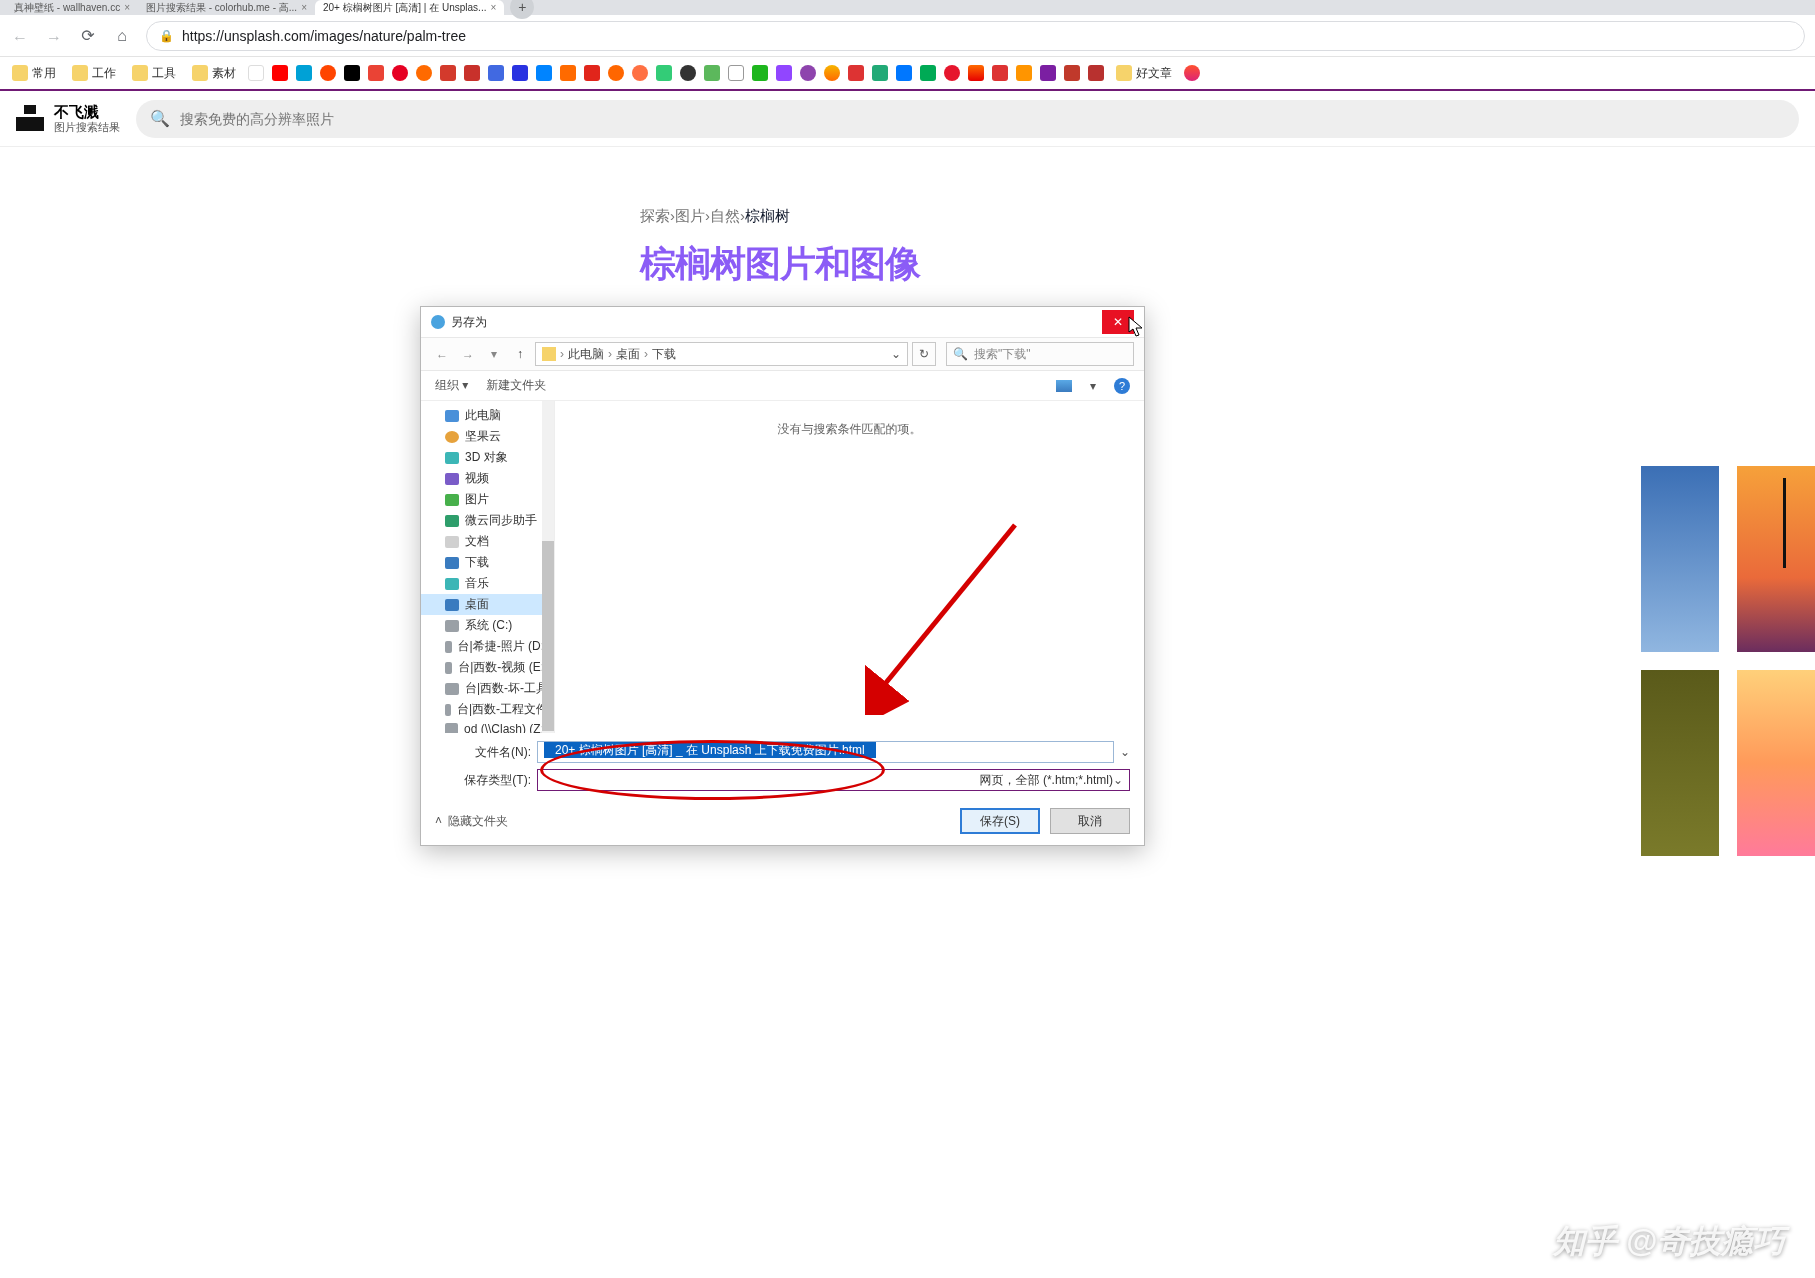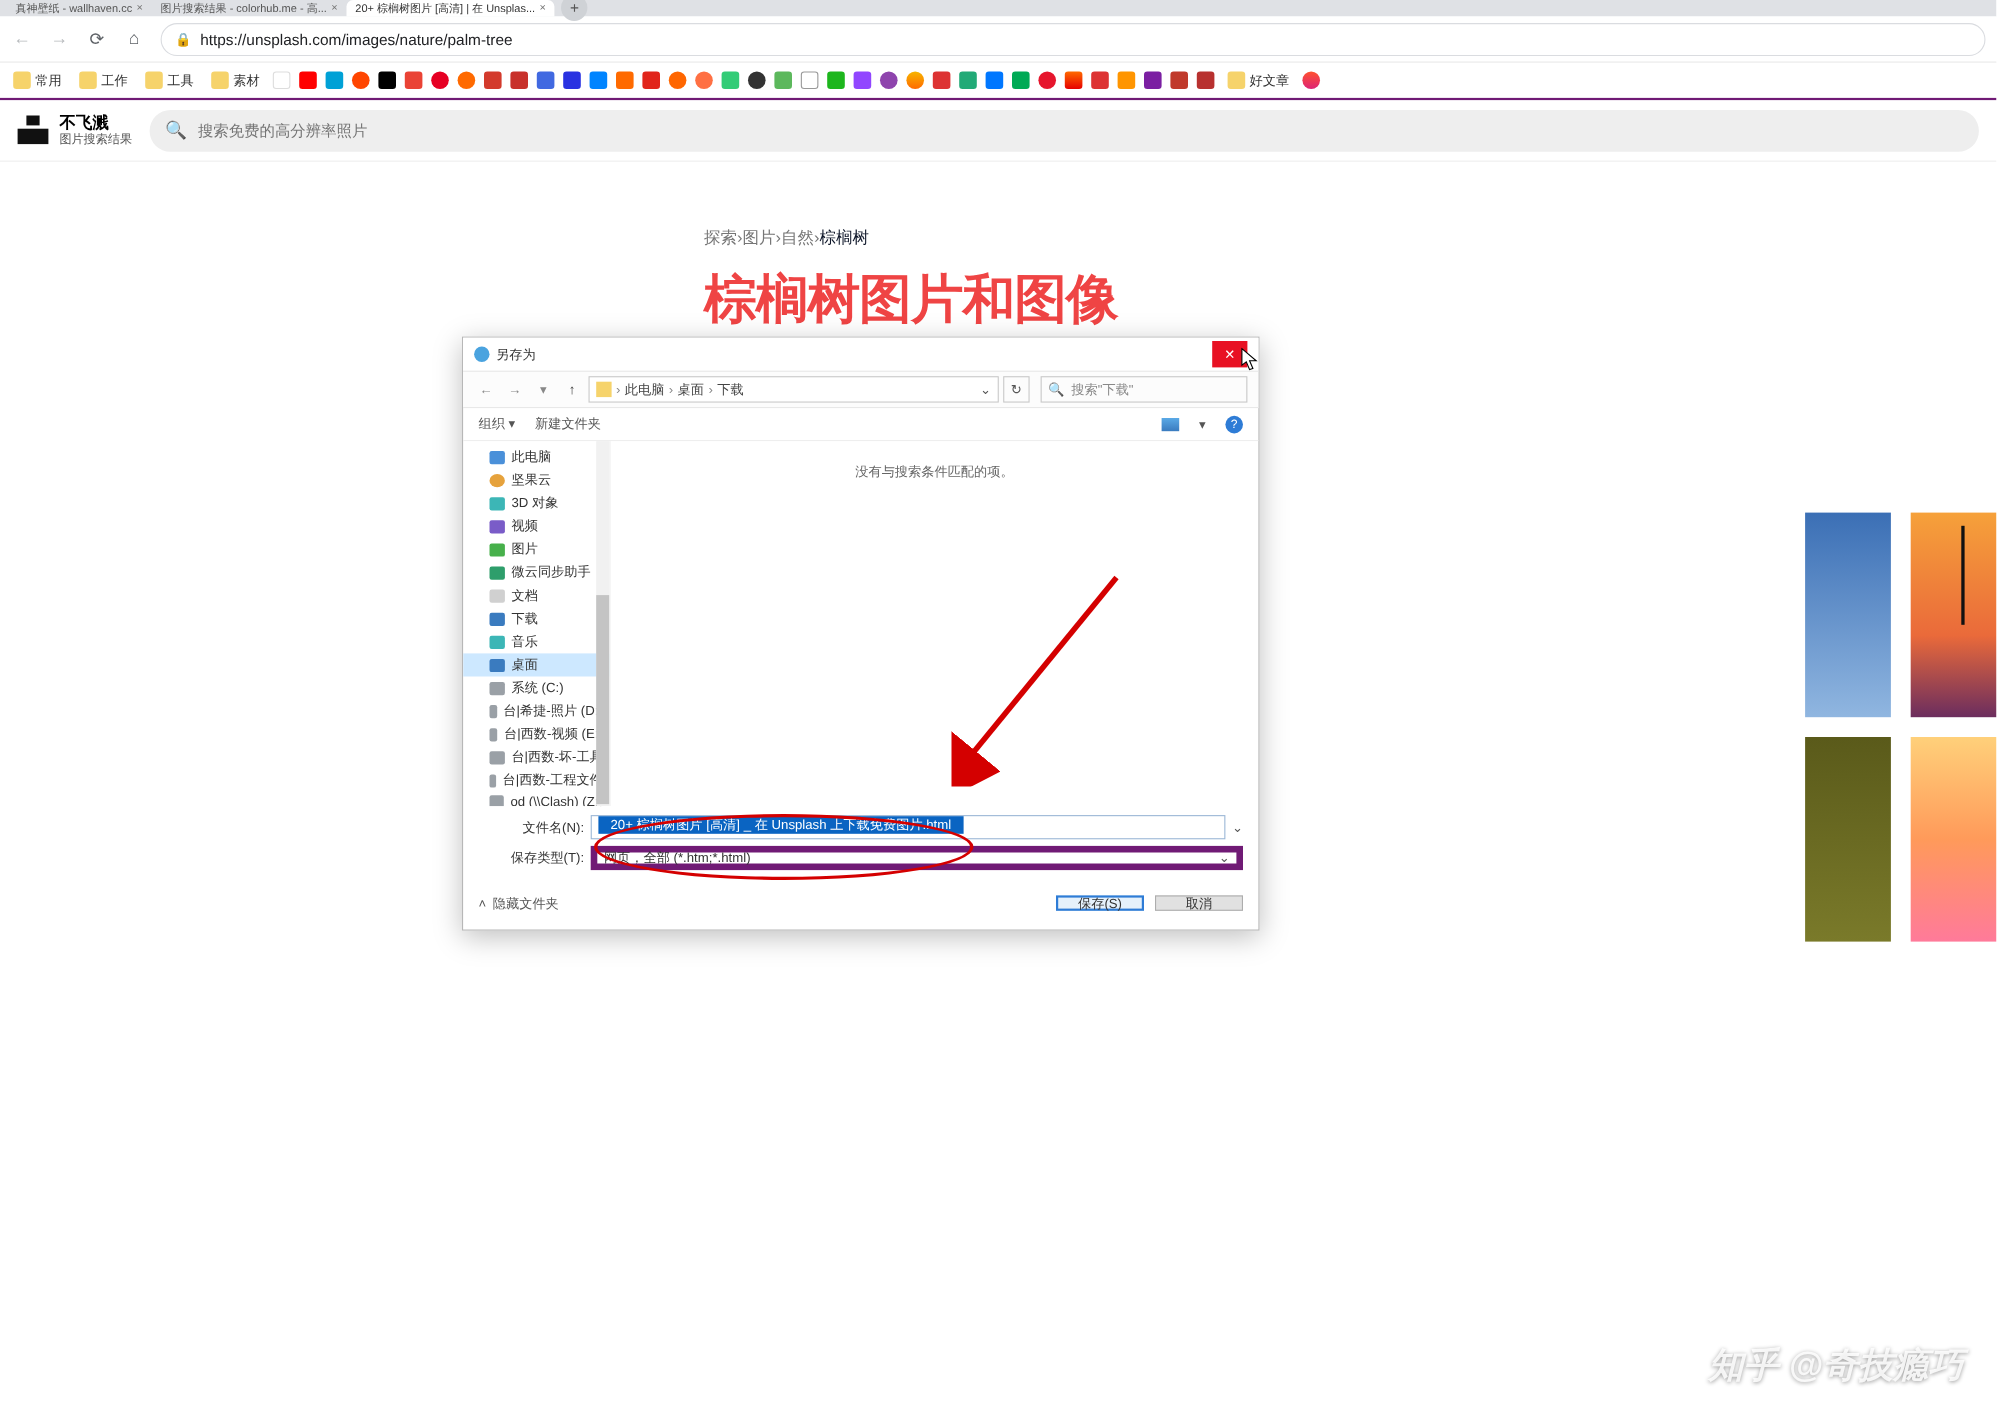--- a/index.html
+++ b/index.html
@@ -31,21 +31,21 @@
   .logo-txt { display:flex; flex-direction:column; line-height:1.1;}
   .logo-title{font-weight:700; font-size:15px;}
   .logo-sub{font-size:11px;color:#555;}
   .search-wrap{flex:1; height:38px; background:#eeeeee; border-radius:19px; display:flex; align-items:center; padding:0 14px; gap:10px; color:#767676;}
   .search-wrap input{flex:1;border:none;background:transparent;outline:none;font-size:14px;color:#333;}
   .page-content{padding:60px 0 0 0;}
   .inner{max-width:1280px; margin:0 0 0 640px;}
   .crumbs{font-size:15px;color:#767676; margin-bottom:14px;}
   .crumbs a{color:#767676; text-decoration:none;}
   .crumbs .cur{color:#0f172a;}
-  .page-h1{font-size:48px; font-weight:800; color:#ef4444; letter-spacing:-1px;}
+  .page-h1{font-size:36px; font-weight:800; color:#8b5cf6; letter-spacing:-1px;}
   .desc{margin-top:18px; font-size:17px; color:#555;}
   
   
   .thumbs{position:absolute; right:0; top:466px; display:flex; gap:18px;}
   .thcol{display:flex; flex-direction:column; gap:18px;}
   .thumb{width:78px; height:186px;}
   .thumb.sky{background:linear-gradient(#3b6fb5,#90b6e0);}
   .thumb.sun{background:linear-gradient(#f6a13a 0%,#ea6a3a 60%,#6b2d5e 100%); position:relative;}
   .thumb.sun::after{content:"";position:absolute;left:46px;top:12px;width:3px;height:90px;background:#111;}
   .thumb.grass{background:linear-gradient(#5a5a1a,#7a7a2a);}
@@ -77,26 +77,26 @@
   .tree li.sel{background:#cde8ff;}
   .t-ico{width:14px;height:12px;display:inline-block;border-radius:2px;}
   .ic-pc{background:#4a90d9;} .ic-cloud{background:#e6a23c;border-radius:50%;} .ic-3d{background:#3cb6b6;} .ic-vid{background:#7a5cc8;} .ic-pic{background:#47b04b;} .ic-sync{background:#2e9e6b;} .ic-doc{background:#d0d0d0;} .ic-dl{background:#3a7bbf;} .ic-mus{background:#3cb6b6;} .ic-desk{background:#3a7bbf;} .ic-drv{background:#9aa0a6;}
   .filepane{flex:1;display:flex;align-items:flex-start;justify-content:center;padding-top:20px;color:#666;}
   .dlg-fields{padding:8px 14px 0 14px;}
   .frow{display:flex;align-items:center;gap:6px;margin-bottom:6px;}
   .flabel{width:96px;text-align:right;color:#333;}
   .finput{flex:1;height:22px;border:1px solid #9bb7d6;background:#fff;padding:0 6px;font-size:12px;color:#fff;}
   .finput.sel{background:#fff;}
   .finput.sel span{background:#0a64c2;color:#fff;padding:1px 11px;}
-  .fselect{flex:1;height:22px;border:6px solid #701a75;padding:0 6px;display:flex;align-items:center;justify-content:space-between;color:#333;background:#fff;gap:39px;}
+  .fselect{flex:1;height:22px;border:1px solid #701a75;padding:0 6px;display:flex;align-items:center;justify-content:flex-end;color:#333;background:#fff;}
   .dd{color:#555;}
   .dlg-footer{height:48px;display:flex;align-items:center;padding:0 14px;gap:10px;}
   .hide-folders{display:flex;align-items:center;gap:6px;color:#555;cursor:pointer;}
   .sp{flex:1;}
-  .btn{min-width:80px;height:14px;border:1px solid #adadad;background:#e1e1e1;display:flex;align-items:center;justify-content:center;cursor:pointer;color:#333;}
+  .btn{min-width:80px;height:26px;border:1px solid #adadad;background:#e1e1e1;display:flex;align-items:center;justify-content:center;cursor:pointer;color:#333;}
   .btn.primary{border:2px solid #2e7cd6;background:#e5f1fb;}
 
   
   .arrow{position:absolute; left:865px; top:515px; pointer-events:none;}
   .ellipse{position:absolute; left:540px; top:740px; width:345px; height:60px; border:3px solid #d40000; border-radius:50%; pointer-events:none;}
   .watermark{position:absolute; right:30px; bottom:14px; font-size:32px; font-weight:600; color:rgba(255,255,255,.85); text-shadow:0 1px 4px rgba(0,0,0,.4); font-style:italic;}
   .cursor{position:absolute; left:1128px; top:316px; pointer-events:none;}
 </style>
 </head>
 <body>

